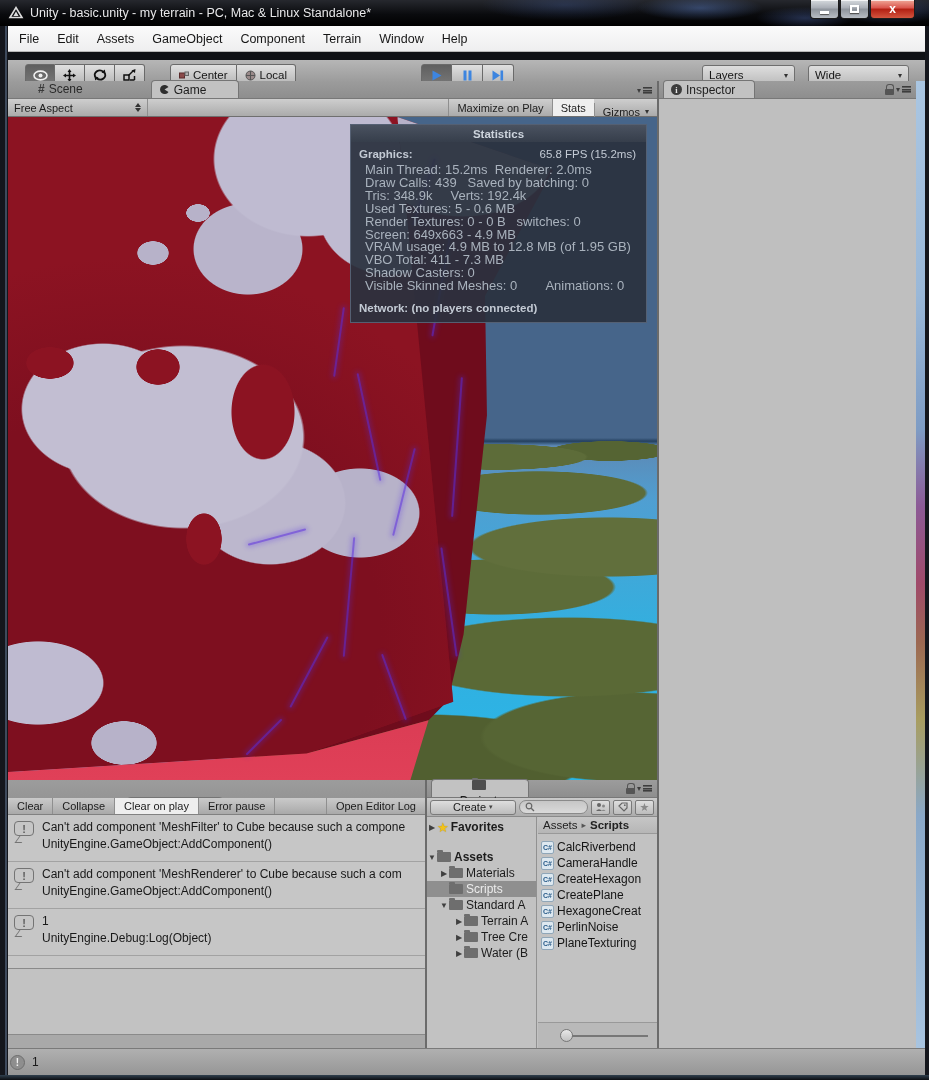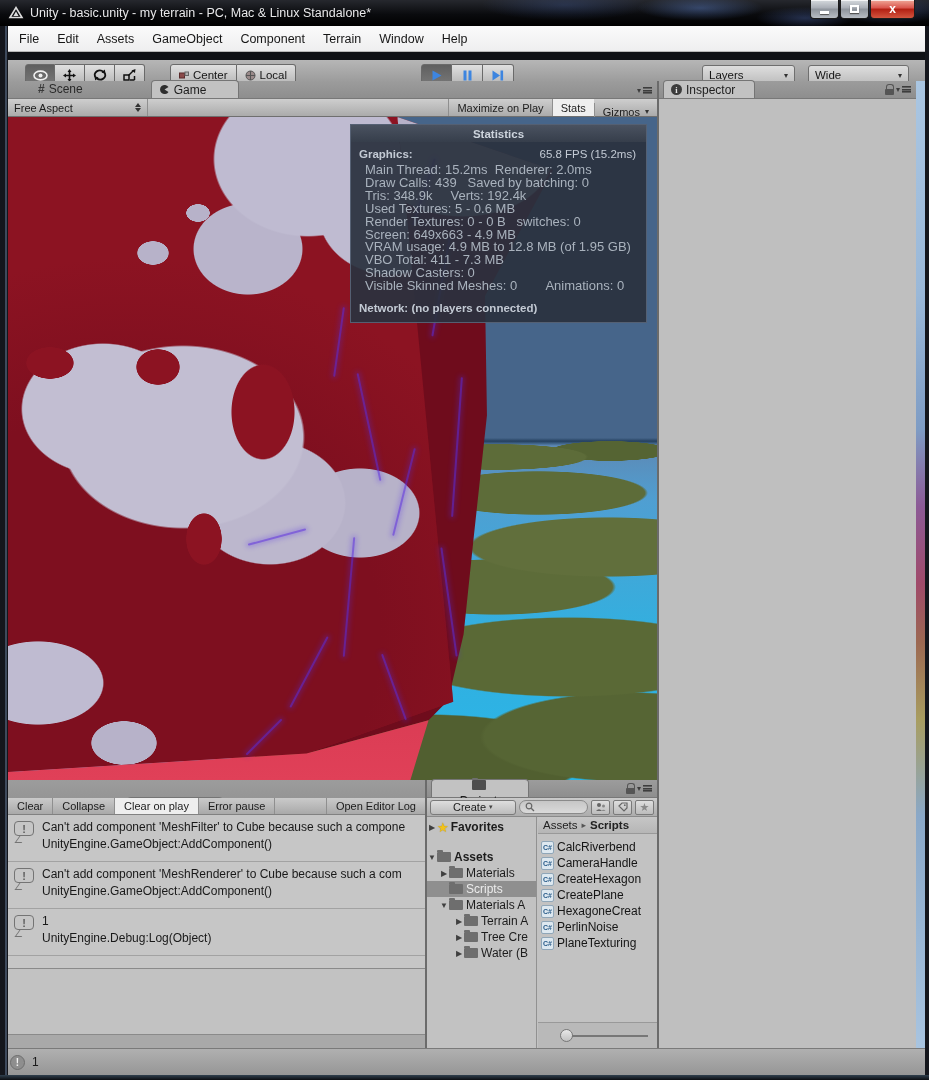--- a/index.html
+++ b/index.html
@@ -549,21 +549,21 @@
       <span class="folder"></span>
       <span>Materials</span>
     </div>
     <div class="prow sel" style="padding-left:22px;">
       <span class="folder"></span>
       <span>Scripts</span>
     </div>
     <div class="prow" style="padding-left:12px;">
       <span class="tri">▼</span>
       <span class="folder"></span>
-      <span>Materials A</span>
+      <span>Standard A</span>
     </div>
     <div class="prow" style="padding-left:27px;">
       <span class="tri">▶</span>
       <span class="folder"></span>
       <span>Terrain A</span>
     </div>
     <div class="prow" style="padding-left:27px;">
       <span class="tri">▶</span>
       <span class="folder"></span>
       <span>Tree Cre</span>

